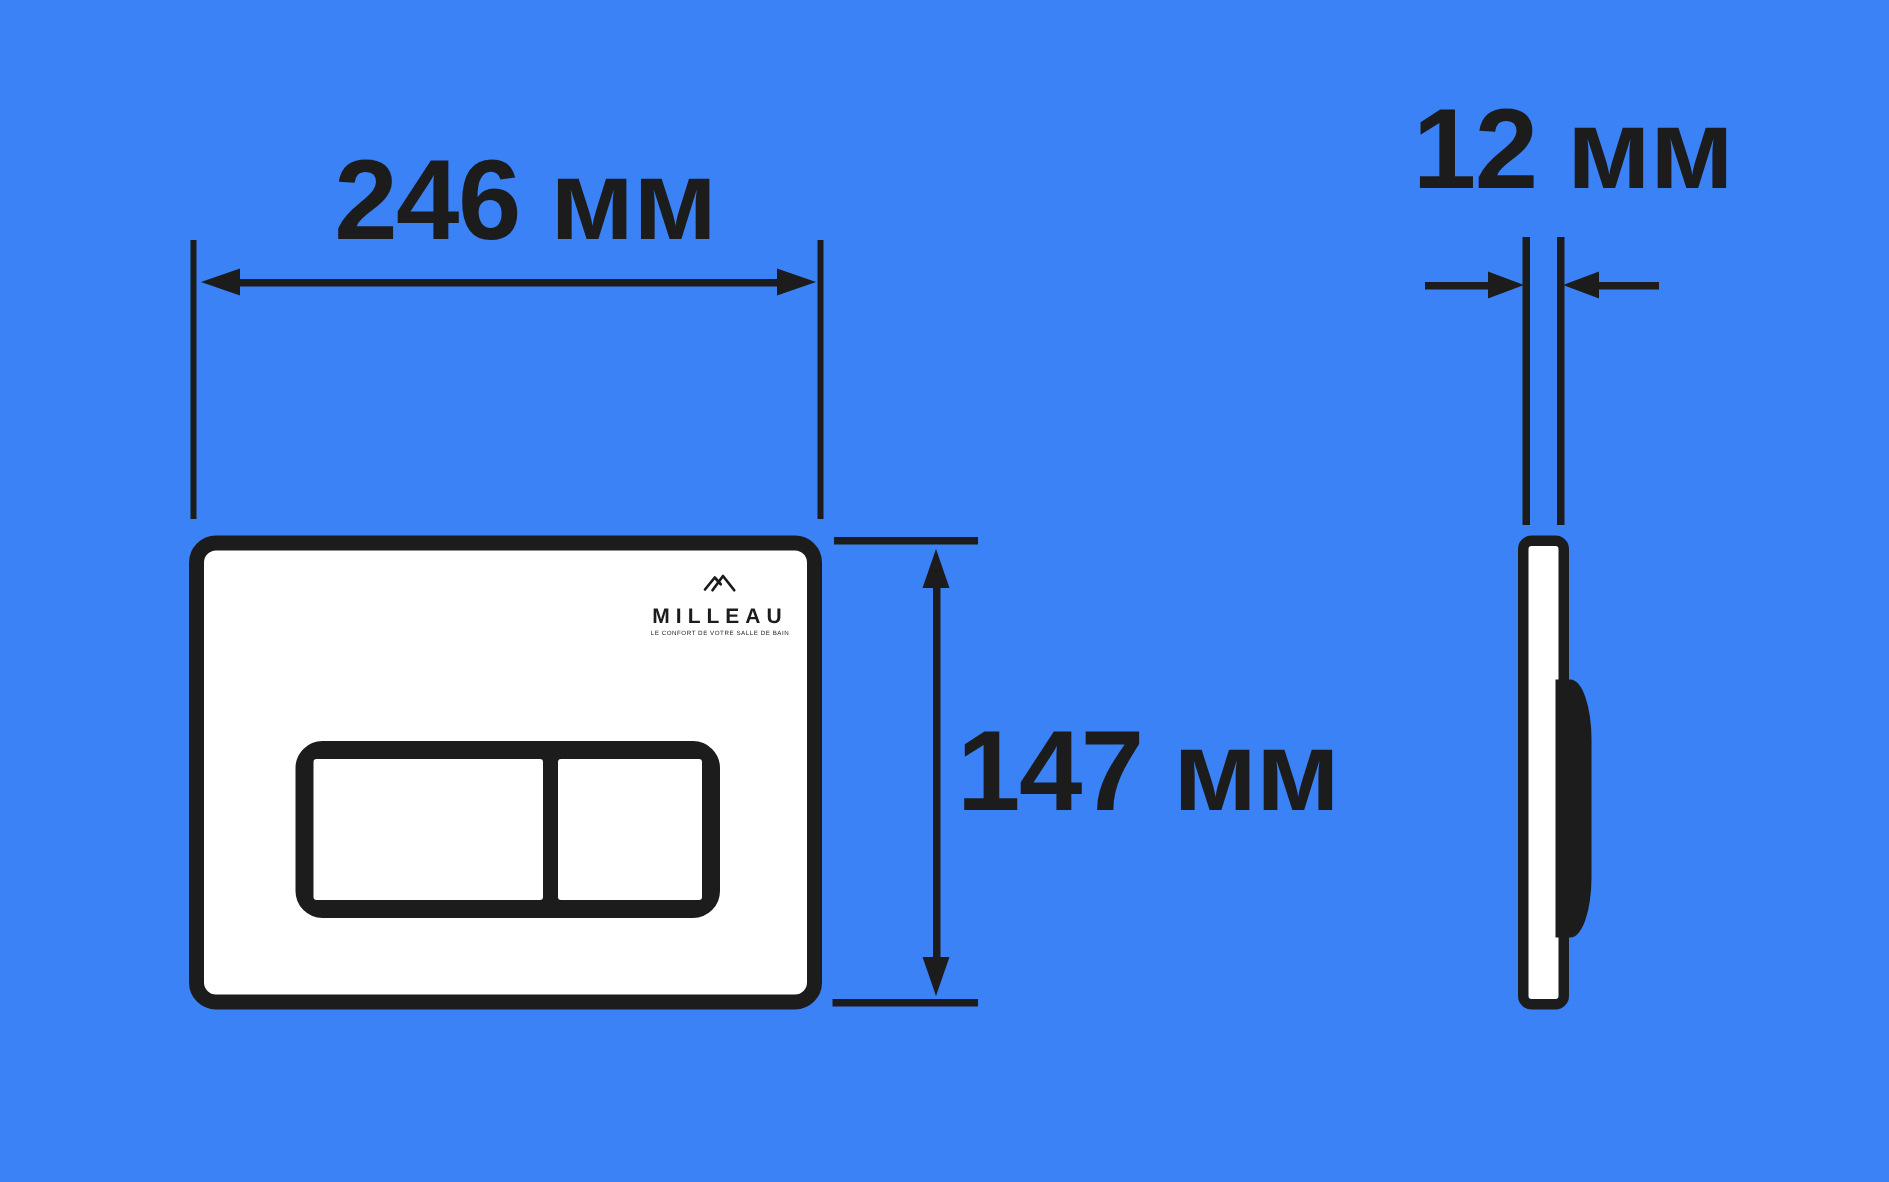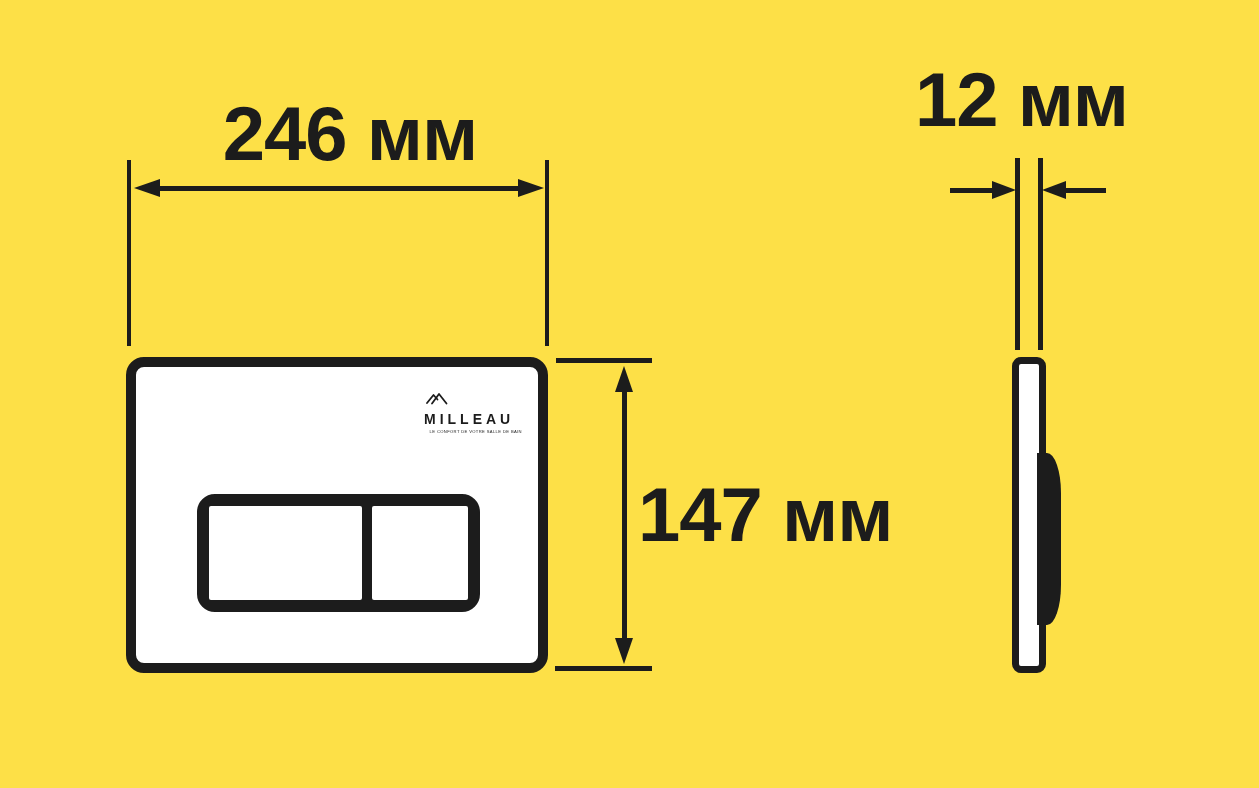--- a/index.html
+++ b/index.html
@@ -5,21 +5,21 @@
   html, body {
     margin: 0;
     padding: 0;
     background: #ffffff;
     font-family: "Liberation Sans", sans-serif;
   }
   .canvas {
     position: relative;
     width: 1259px;
     height: 788px;
-    background: #fde047;
+    background: #3b82f6;
     overflow: hidden;
     color: #1c1c1c;
   }
   .abs { position: absolute; }
 
   
   .dim-text {
     font-size: 76px;
     font-weight: 700;
     color: #1c1c1c;
@@ -44,23 +44,23 @@
   .plate {
     left: 126px; top: 357px;
     width: 422px; height: 316px;
     border: 10px solid #1c1c1c;
     border-radius: 18px;
     background: #ffffff;
     box-sizing: border-box;
   }
   .logo {
     position: absolute;
-    right: 2px; top: 24px;
+    right: 2px; top: 14px;
     width: 112px;
-    text-align: left;
+    text-align: center;
   }
   .logo-brand {
     font-size: 14px;
     font-weight: 700;
     letter-spacing: 4px;
     color: #1c1c1c;
     margin-top: 1px;
     white-space: nowrap;
   }
   .logo-tagline {
@@ -141,21 +141,21 @@
 
   <div class="abs ext-line-h" style="left:556px; top:358px; width:96px;"></div>
   <div class="abs ext-line-h" style="left:555px; top:666px; width:97px;"></div>
 
   <div class="abs shaft-v" style="left:622px; top:386px; height:258px;"></div>
   <div class="abs arrowhead head-up" style="left:615px; top:366px;"></div>
   <div class="abs arrowhead head-down" style="left:615px; top:638px;"></div>
 
   <div class="abs dim-text" style="left:638px; top:477px;">147 мм</div>
 
-  <div class="abs dim-text" style="left:915px; top:62px; width:240px; text-align:left;">12 мм</div>
+  <div class="abs dim-text" style="left:915px; top:62px; width:240px; text-align:right;">12 мм</div>
 
   <div class="abs ext-line-v" style="left:1015px; top:158px; height:192px; width:5px;"></div>
   <div class="abs ext-line-v" style="left:1038px; top:158px; height:192px; width:5px;"></div>
 
   <div class="abs shaft-h" style="left:950px; top:188px; width:50px;"></div>
   <div class="abs arrowhead head-right" style="left:992px; top:181px; border-left-width:24px;"></div>
 
   <div class="abs shaft-h" style="left:1058px; top:188px; width:48px;"></div>
   <div class="abs arrowhead head-left" style="left:1042px; top:181px; border-right-width:24px;"></div>
 

